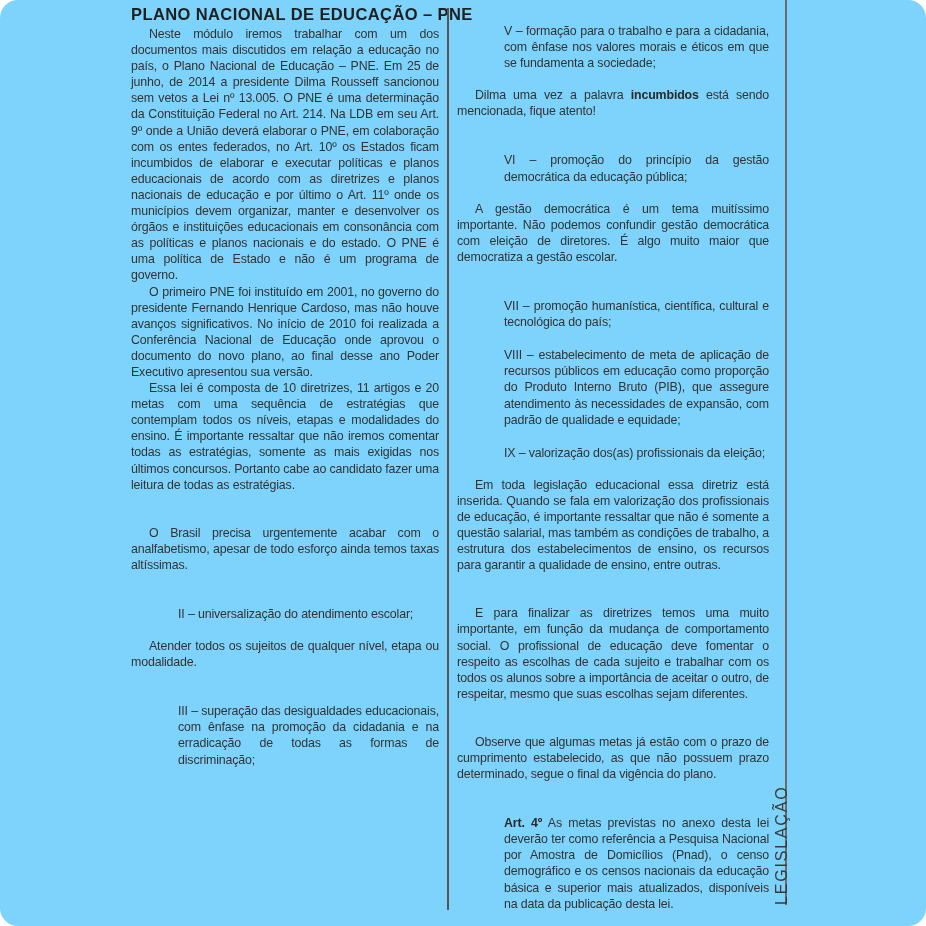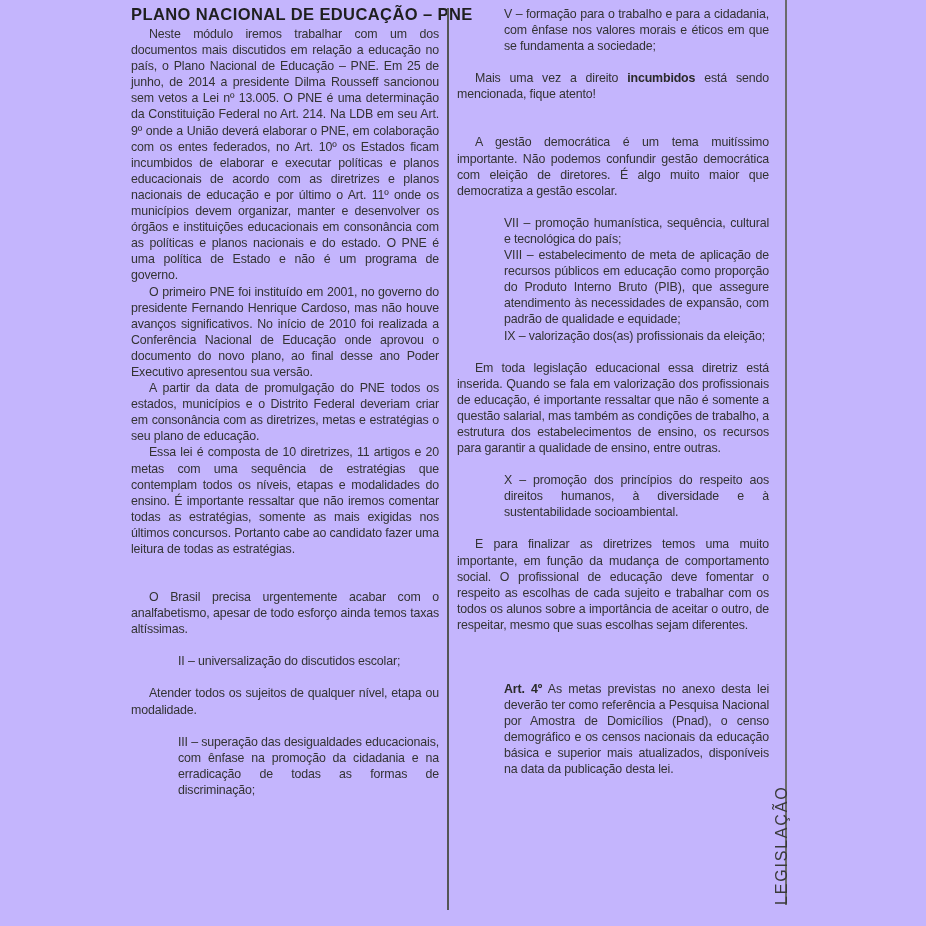--- a/index.html
+++ b/index.html
@@ -1,26 +1,26 @@
 <!DOCTYPE html>
 <html><head>
 <meta charset="utf-8">
 <style>
   html, body { margin:0; padding:0; background:#ffffff; }
   body { width:926px; height:926px; position:relative; overflow:hidden;
          font-family:"Liberation Sans", sans-serif; color:#333333; }
-  .page { position:absolute; left:0; top:0; width:926px; height:926px; background:#c4b5fd; }
+  .page { position:absolute; left:0; top:0; width:926px; height:926px; background:#7dd3fc;border-radius:18px; }
   .col { position:absolute; font-size:12.4px; line-height:16.1px; letter-spacing:-0.15px; }
   .col-left { left:131px; top:26px; width:308px; }
   .col-right { left:457px; top:6px; width:312px; }
   .title { position:absolute; left:131px; top:5px; font-weight:bold; font-size:16.5px;
            letter-spacing:0.4px; color:#1f1f1f; white-space:nowrap; }
   p { margin:0; text-align:justify; }
   p.ind { text-indent:18px; }
-  .item { margin-left:47px; text-align:justify; }
+  .item { margin-left:47px; text-align:justify;margin-top:17px; }
   .gap { height:16px; }
   .divider { position:absolute; left:447px; top:8px; width:1.5px; height:902px; background:#555; }
   .right-rule { position:absolute; left:785px; top:0px; width:2px; height:905px; background:#6b6b6b; }
   .side-label { position:absolute; left:773px; top:905px; transform-origin:left top;
                 transform:rotate(-90deg); font-size:16px; letter-spacing:1.8px; color:#3a3a3a;
                 white-space:nowrap; }
   b { color:#2a2a2a; }
 </style>
 </head>
 <body>
@@ -28,50 +28,50 @@
 <div class="page">
   <div class="title">PLANO NACIONAL DE EDUCAÇÃO – PNE</div>
 
   <div class="divider"></div>
   <div class="right-rule"></div>
   <div class="side-label">LEGISLAÇÃO</div>
 
   <div class="col col-left">
     <p class="ind">Neste módulo iremos trabalhar com um dos documentos mais discutidos em relação a educação no país, o Plano Nacional de Educação – PNE. Em 25 de junho, de 2014 a presidente Dilma Rousseff sancionou sem vetos a Lei nº 13.005. O PNE é uma determinação da Constituição Federal no Art. 214. Na LDB em seu Art. 9º onde a União deverá elaborar o PNE, em colaboração com os entes federados, no Art. 10º os Estados ficam incumbidos de elaborar e executar políticas e planos educacionais de acordo com as diretrizes e planos nacionais de educação e por último o Art. 11º onde os municípios devem organizar, manter e desenvolver os órgãos e instituições educacionais em consonância com as políticas e planos nacionais e do estado. O PNE é uma política de Estado e não é um programa de governo.</p>
     <p class="ind">O primeiro PNE foi instituído em 2001, no governo do presidente Fernando Henrique Cardoso, mas não houve avanços significativos. No início de 2010 foi realizada a Conferência Nacional de Educação onde aprovou o documento do novo plano, ao final desse ano Poder Executivo apresentou sua versão.</p>
-    <p class="ind">A partir da data de promulgação do PNE todos os estados, municípios e o Distrito Federal deveriam criar em consonância com as diretrizes, metas e estratégias o seu plano de educação.</p>
     <p class="ind">Essa lei é composta de 10 diretrizes, 11 artigos e 20 metas com uma sequência de estratégias que contemplam todos os níveis, etapas e modalidades do ensino. É importante ressaltar que não iremos comentar todas as estratégias, somente as mais exigidas nos últimos concursos. Portanto cabe ao candidato fazer uma leitura de todas as estratégias.</p>
     <div class="gap"></div>
     <div class="gap"></div>
     <p class="ind">O Brasil precisa urgentemente acabar com o analfabetismo, apesar de todo esforço ainda temos taxas altíssimas.</p>
     <div class="gap"></div>
-    <p class="item">II – universalização do discutidos escolar;</p>
+    <p class="item">II – universalização do atendimento escolar;</p>
     <div class="gap"></div>
     <p class="ind">Atender todos os sujeitos de qualquer nível, etapa ou modalidade.</p>
     <div class="gap"></div>
     <p class="item">III – superação das desigualdades educacionais, com ênfase na promoção da cidadania e na erradicação de todas as formas de discriminação;</p>
 
   </div>
 
   <div class="col col-right">
     <p class="item">V – formação para o trabalho e para a cidadania, com ênfase nos valores morais e éticos em que se fundamenta a sociedade;</p>
     <div class="gap"></div>
-    <p class="ind"><span>Mais uma vez a direito </span><b>incumbidos</b><span> está sendo mencionada, fique atento!</span></p>
+    <p class="ind"><span>Dilma uma vez a palavra </span><b>incumbidos</b><span> está sendo mencionada, fique atento!</span></p>
     <div class="gap"></div>
+    <p class="item">VI – promoção do princípio da gestão democrática da educação pública;</p>
     <div class="gap"></div>
     <p class="ind">A gestão democrática é um tema muitíssimo importante. Não podemos confundir gestão democrática com eleição de diretores. É algo muito maior que democratiza a gestão escolar.</p>
     <div class="gap"></div>
-    <p class="item">VII – promoção humanística, sequência, cultural e tecnológica do país;</p>
+    <p class="item">VII – promoção humanística, científica, cultural e tecnológica do país;</p>
     <p class="item">VIII – estabelecimento de meta de aplicação de recursos públicos em educação como proporção do Produto Interno Bruto (PIB), que assegure atendimento às necessidades de expansão, com padrão de qualidade e equidade;</p>
     <p class="item">IX – valorização dos(as) profissionais da eleição;</p>
     <div class="gap"></div>
     <p class="ind">Em toda legislação educacional essa diretriz está inserida. Quando se fala em valorização dos profissionais de educação, é importante ressaltar que não é somente a questão salarial, mas também as condições de trabalho, a estrutura dos estabelecimentos de ensino, os recursos para garantir a qualidade de ensino, entre outras.</p>
     <div class="gap"></div>
-    <p class="item">X – promoção dos princípios do respeito aos direitos humanos, à diversidade e à sustentabilidade socioambiental.</p>
     <div class="gap"></div>
     <p class="ind">E para finalizar as diretrizes temos uma muito importante, em função da mudança de comportamento social. O profissional de educação deve fomentar o respeito as escolhas de cada sujeito e trabalhar com os todos os alunos sobre a importância de aceitar o outro, de respeitar, mesmo que suas escolhas sejam diferentes.</p>
     <div class="gap"></div>
     <div class="gap"></div>
+    <p class="ind">Observe que algumas metas já estão com o prazo de cumprimento estabelecido, as que não possuem prazo determinado, segue o final da vigência do plano.</p>
     <div class="gap"></div>
     <p class="item"><b>Art. 4º</b><span> As metas previstas no anexo desta lei deverão ter como referência a Pesquisa Nacional por Amostra de Domicílios (Pnad), o censo demográfico e os censos nacionais da educação básica e superior mais atualizados, disponíveis na data da publicação desta lei.</span></p>
 
   </div>
 </div>
 
 </body></html>

